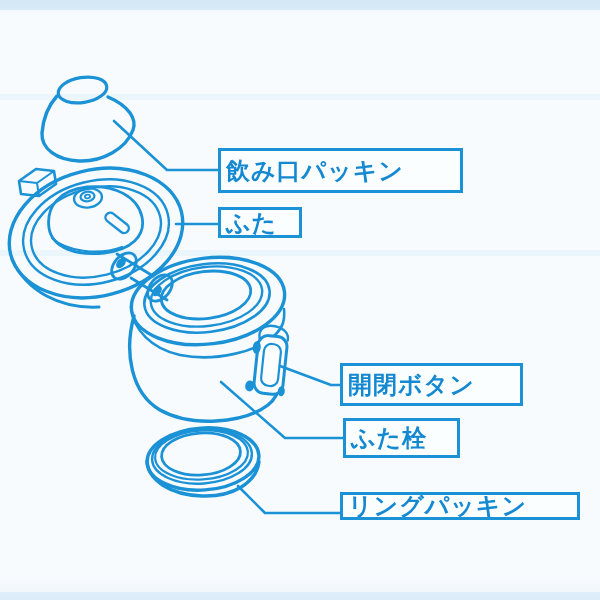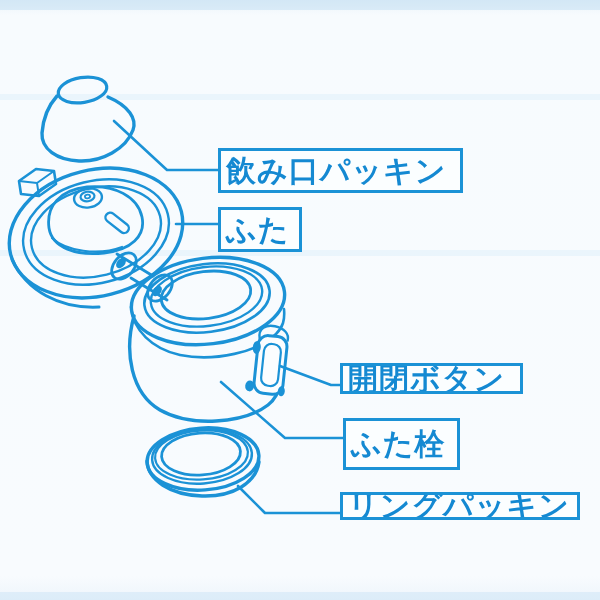--- a/index.html
+++ b/index.html
@@ -12,21 +12,21 @@
   }
   .band{position:absolute;left:0;width:600px;pointer-events:none;}
   .diagram-svg{position:absolute;left:0;top:0;}
   .part-label{
     position:absolute;
     box-sizing:border-box;
     border:3px solid #1b92d6;
     background:rgba(252,254,255,.85);
     color:#1489d2;
     font-weight:700;
-    font-size:30px;
+    font-size:24px;
     letter-spacing:1px;
     line-height:1;
     display:flex;
     align-items:center;
     padding:0 5px;
     white-space:nowrap;
     overflow:hidden;
   }
 </style>
 </head>
@@ -107,21 +107,21 @@
       <path d="M 114,121 L 167,170 L 218,170"></path>
       <path d="M 176,224 L 218,224"></path>
       <path d="M 280,366 L 331,385 L 341,385"></path>
       <path d="M 221,382 L 285,438 L 344,438"></path>
       <path d="M 238,486 L 265,513 L 341,513"></path>
     </g>
   </svg>
 
   <div class="part-label" style="left:218px;top:148px;width:245px;height:45px;">飲み口パッキン</div>
 
-  <div class="part-label" style="left:218px;top:207px;width:84px;height:45px;">ふた</div>
+  <div class="part-label" style="left:218px;top:207px;width:84px;height:31px;">ふた</div>
 
-  <div class="part-label" style="left:340px;top:363px;width:183px;height:31px;">開閉ボタン</div>
+  <div class="part-label" style="left:340px;top:363px;width:183px;height:43px;">開閉ボタン</div>
 
-  <div class="part-label" style="left:343px;top:418px;width:117px;height:52px;">ふた栓</div>
+  <div class="part-label" style="left:343px;top:418px;width:117px;height:40px;">ふた栓</div>
 
   <div class="part-label" style="left:340px;top:492px;width:240px;height:28px;">リングパッキン</div>
 
 </div>
 
 </body></html>

